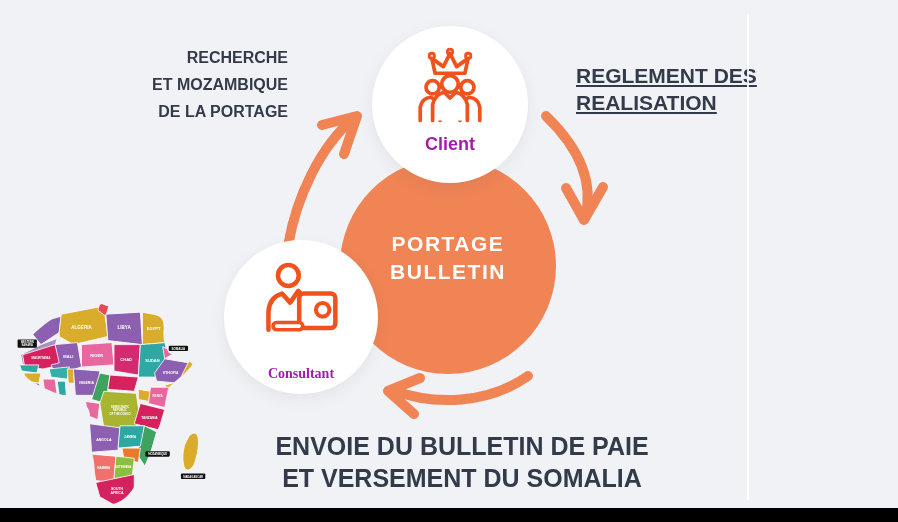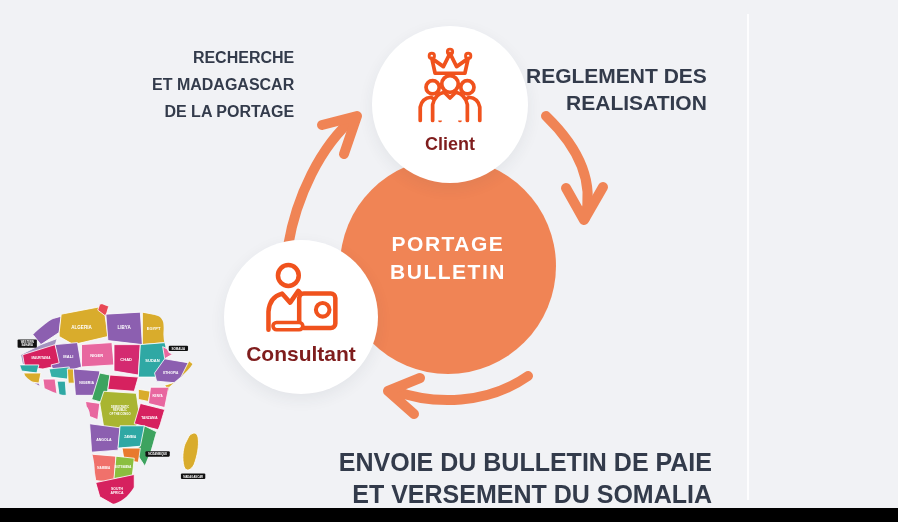--- a/index.html
+++ b/index.html
@@ -8,33 +8,33 @@
   .divider{position:absolute;left:747px;top:14px;width:2px;height:486px;background:#ffffff;opacity:.85;}
   .bottom-bar{position:absolute;left:0;bottom:0;width:898px;height:14px;background:#000;}
   .circle{position:absolute;border-radius:50%;}
   .center-circle{left:340px;top:158px;width:216px;height:216px;background:#F08455;}
   .center-text{position:absolute;left:0;right:0;top:72px;text-align:center;color:#fff;
                font-size:21px;font-weight:bold;letter-spacing:1.5px;line-height:28px;}
   .node{background:#fff;box-shadow:0 5px 16px rgba(40,50,70,.07);}
   .node-client{left:372px;top:26px;width:156px;height:157px;}
   .node-consultant{left:224px;top:240px;width:154px;height:154px;}
   .node-afrex{left:520px;top:242px;width:172px;height:172px;}
-  .node-label{position:absolute;left:0;right:0;text-align:center;color:#7f1d1d;font-weight:bold;}
+  .node-label{position:absolute;left:0;right:0;text-align:center;color:#a21caf;font-weight:bold;}
   .client-label{bottom:28px;font-size:18px;}
-  .consultant-label{bottom:28px;font-size:21px;}
+  .consultant-label{bottom:12px;font-size:14px;font-family:Liberation Serif, serif;}
   .afrex-label{bottom:34px;font-size:20px;line-height:21px;}
   .afrex-sub{font-size:16px;font-weight:bold;}
   .node-icon{position:absolute;left:0;right:0;margin:0 auto;display:block;}
   .icon-client{top:14px;width:86px;height:88px;}
   .icon-consultant{top:16px;width:94px;height:86px;}
   .icon-afrex{top:16px;width:76px;height:84px;}
   .caption{position:absolute;color:#333B4B;font-weight:bold;}
   .caption-top-left{left:152px;top:44px;font-size:16px;line-height:27px;text-align:right;}
-  .caption-top-right{left:526px;top:62px;font-size:21px;line-height:27px;text-align:right;}
-  .caption-bottom{left:212px;top:430px;width:500px;font-size:25px;line-height:32px;text-align:right;margin-top:16px;}
+  .caption-top-right{left:576px;top:62px;font-size:21px;line-height:27px;text-align:left;text-decoration:underline;}
+  .caption-bottom{left:212px;top:430px;width:500px;font-size:25px;line-height:32px;text-align:center;}
   .arrows,.mapwrap{position:absolute;}
   .arrows{left:0;top:0;}
   .mapwrap{left:10px;top:302px;width:212px;height:208px;}
   .map-label{fill:#fff;font-family:"Liberation Sans",sans-serif;font-weight:bold;}
 </style>
 </head>
 <body>
 
 <div class="stage">
 
@@ -89,21 +89,21 @@
         <circle cx="76" cy="54" r="7.5" stroke-width="4.5"></circle>
         <rect x="21" y="68" width="33" height="8" rx="4" stroke-width="4" fill="#ffffff"></rect>
       </g>
     </svg>
     <div class="node-label consultant-label">Consultant</div>
   </div>
 
 
   <div class="caption caption-top-left">
     <div>RECHERCHE</div>
-    <div>ET MADAGASCAR</div>
+    <div>ET MOZAMBIQUE</div>
     <div>DE LA PORTAGE</div>
   </div>
   <div class="caption caption-top-right">
     <div>REGLEMENT DES</div>
     <div>REALISATION</div>
   </div>
   <div class="caption caption-bottom">
     <div>ENVOIE DU BULLETIN DE PAIE</div>
     <div>ET VERSEMENT DU SOMALIA</div>
   </div>

